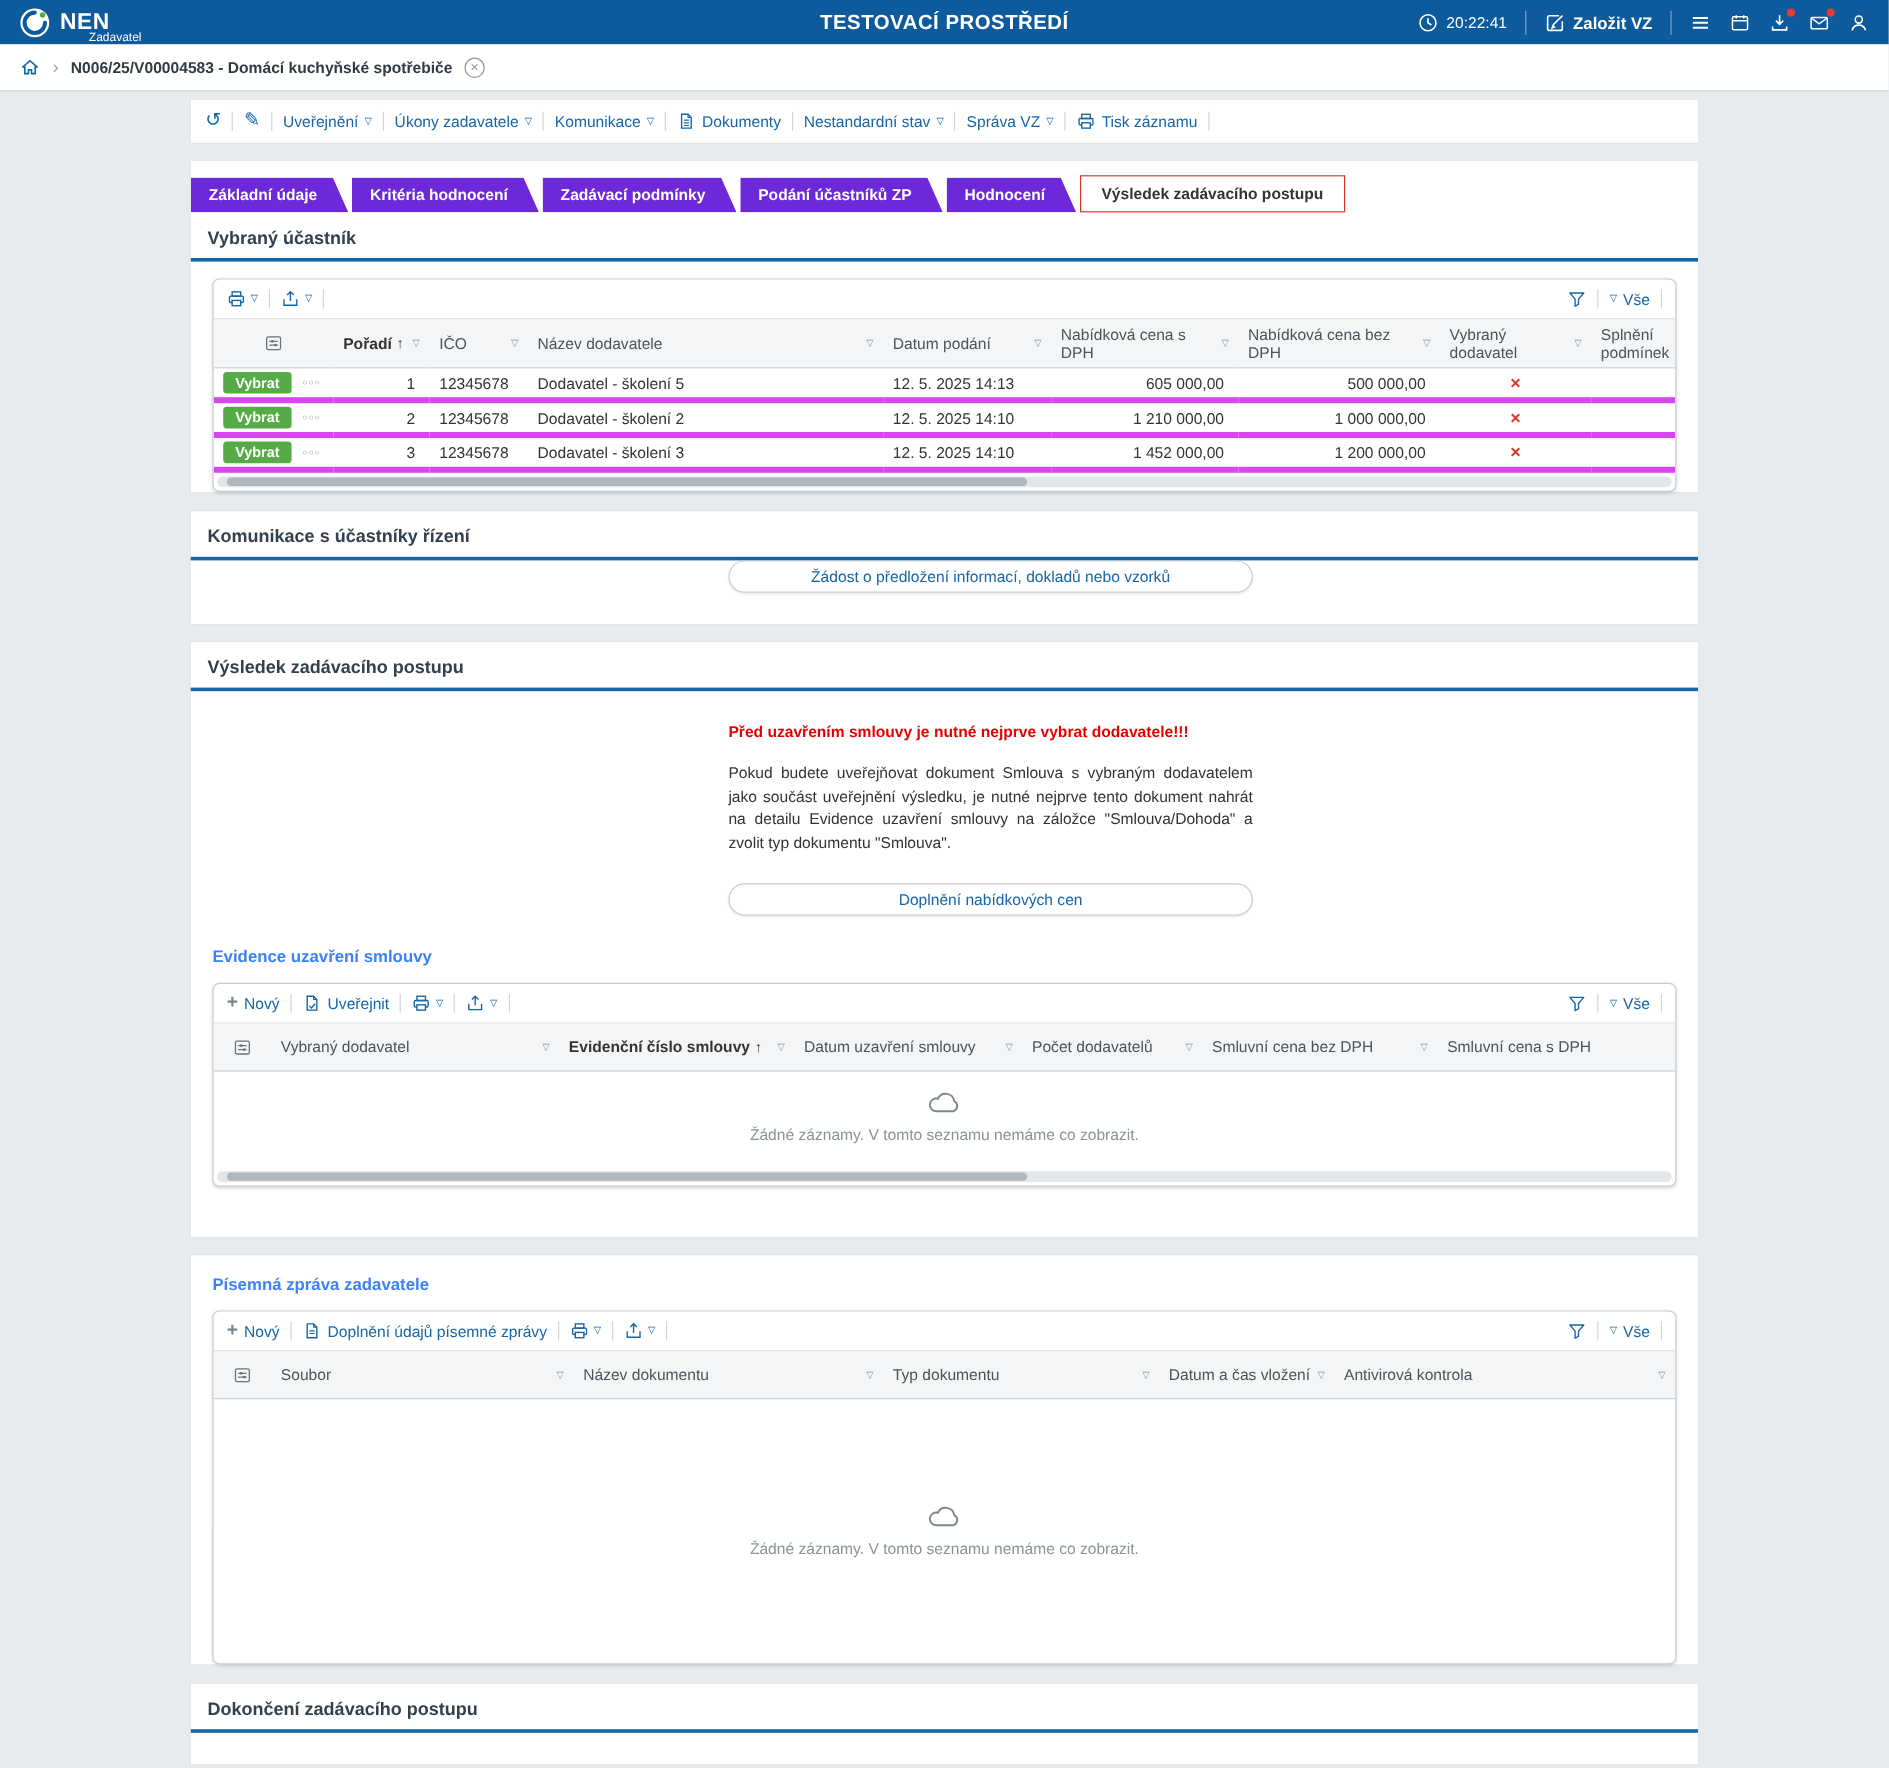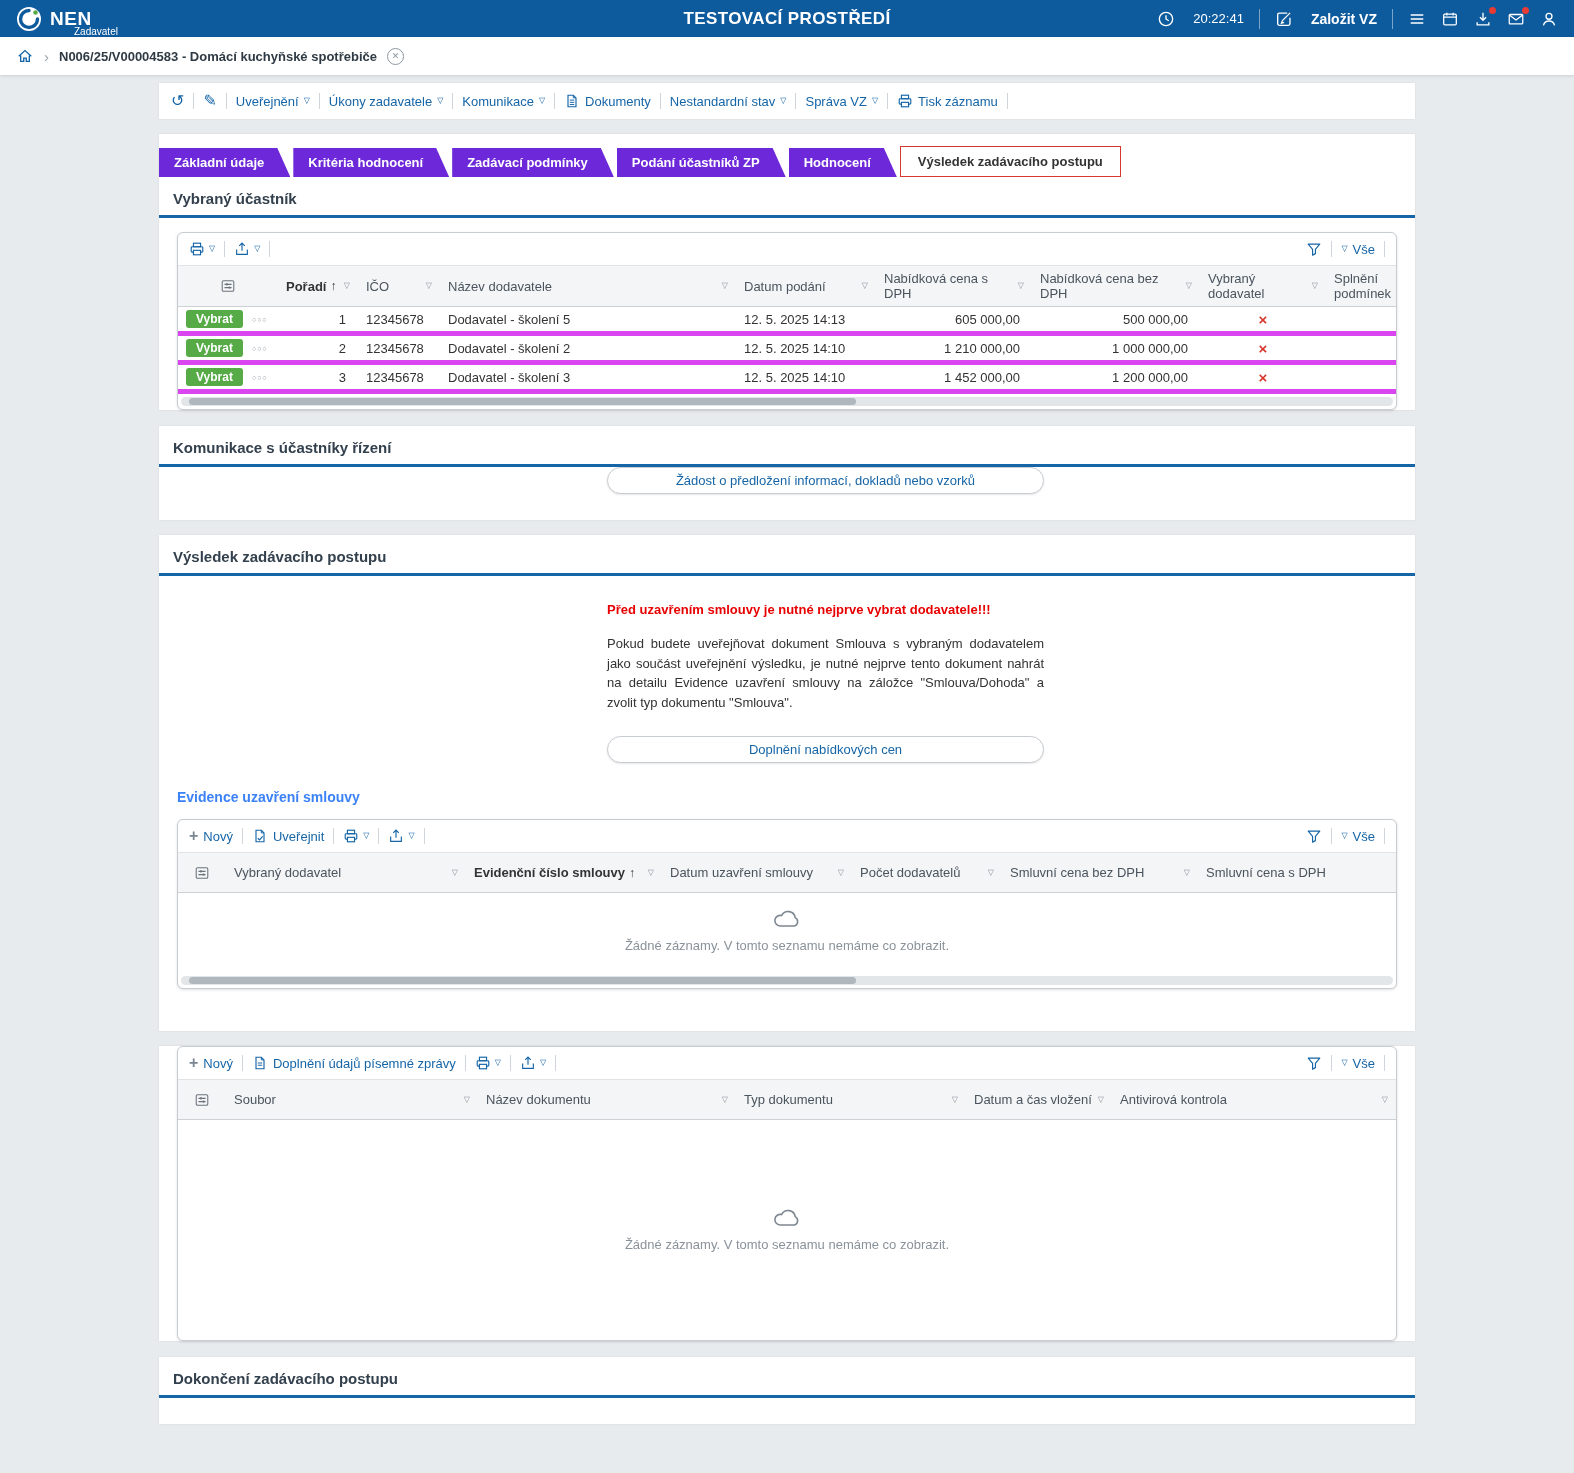--- a/index.html
+++ b/index.html
@@ -11,21 +11,21 @@
     font-size: 13px; color: #333;
   }
   
   .topbar { height:37px; background:#0d5a9d; color:#fff; display:flex; align-items:center; padding:0 16px; position:relative; }
   .brand { display:flex; align-items:center; gap:8px; cursor:pointer; }
   .brand-text { display:flex; flex-direction:column; line-height:1; }
   .brand-name { font-size:19px; font-weight:bold; letter-spacing:.5px; }
   .brand-sub { font-size:10px; margin:2px 0 0 26px; }
   .env-title { position:absolute; left:50%; transform:translateX(-50%); font-size:17px; font-weight:bold; letter-spacing:.4px; }
   .top-actions { margin-left:auto; display:flex; align-items:center; gap:15px; }
-  .top-item { display:flex; align-items:center; gap:18px; font-size:13px; cursor:pointer; }
+  .top-item { display:flex; align-items:center; gap:6px; font-size:13px; cursor:pointer; }
   .top-item.bold { font-weight:bold; font-size:14px; }
   .vdiv { width:1px; height:20px; background:rgba(255,255,255,.45); }
   .w-ic { width:18px; height:18px; display:block; }
   .badge-wrap { position:relative; display:inline-block; cursor:pointer; }
   .dot { position:absolute; top:-3px; right:-4px; width:7px; height:7px; border-radius:50%; background:#e63c35; }
   
   .crumbbar { height:38px; background:#fff; display:flex; align-items:center; gap:10px; padding:0 16px; box-shadow:0 1px 3px rgba(0,0,0,.12); position:relative; z-index:2; }
   .crumb-sep { color:#9aa2aa; font-size:15px; }
   .crumb-title { font-weight:bold; color:#2f3a44; cursor:pointer; }
   .close-circle { width:17px; height:17px; border:1px solid #8d969e; border-radius:50%; color:#8d969e; display:flex; align-items:center; justify-content:center; font-size:9px; cursor:pointer; }
@@ -503,20 +503,21 @@
           </svg>
         <div class="empty-text">Žádné záznamy. V tomto seznamu nemáme co zobrazit.</div>
       </div>
       <div class="hscroll">
           <div class="hthumb"></div>
         </div>
     </div>
   </section>
 
   <section class="block">
+    <h3 class="sub-title" style="padding-top:16px">Písemná zpráva zadavatele</h3>
     <div class="grid-card">
       <div class="grid-toolbar">
         <span class="gt-link">
           <span class="plus">+</span>
           <span>Nový</span>
         </span>
         <div class="vsep"></div>
         <span class="gt-link">
           <svg class="b-ic" viewBox="0 0 18 18">
               <path d="M4.5 2.5 h6 l3 3 V15.5 H4.5 z" fill="none" stroke="currentColor" stroke-width="1.3"></path>

